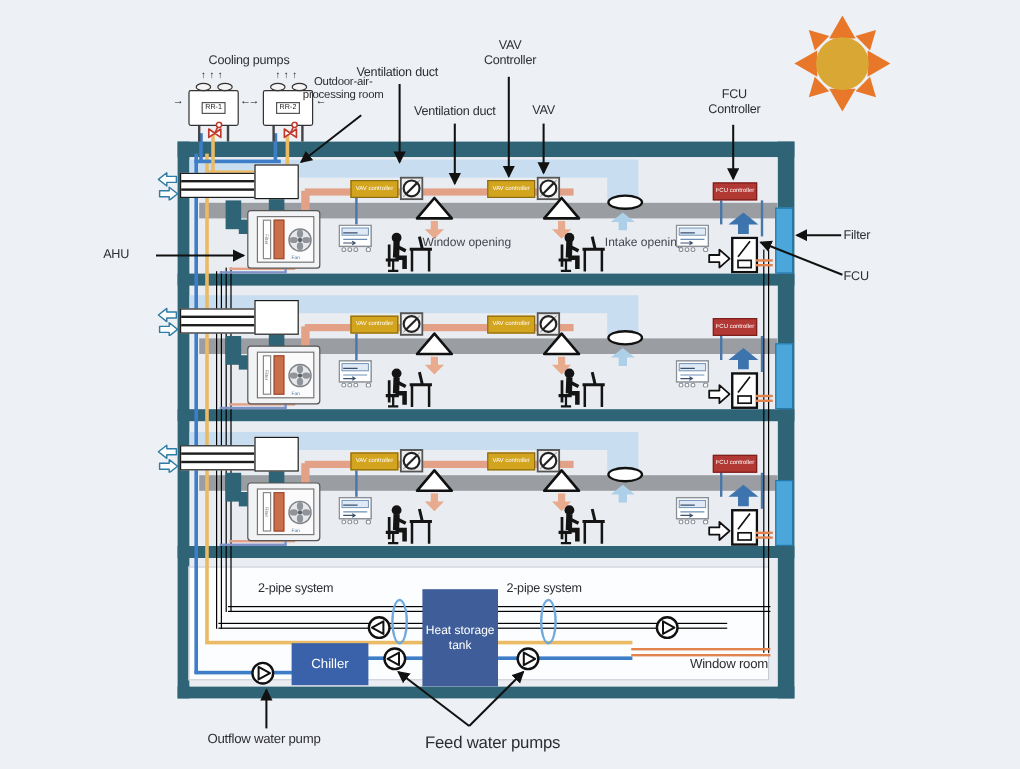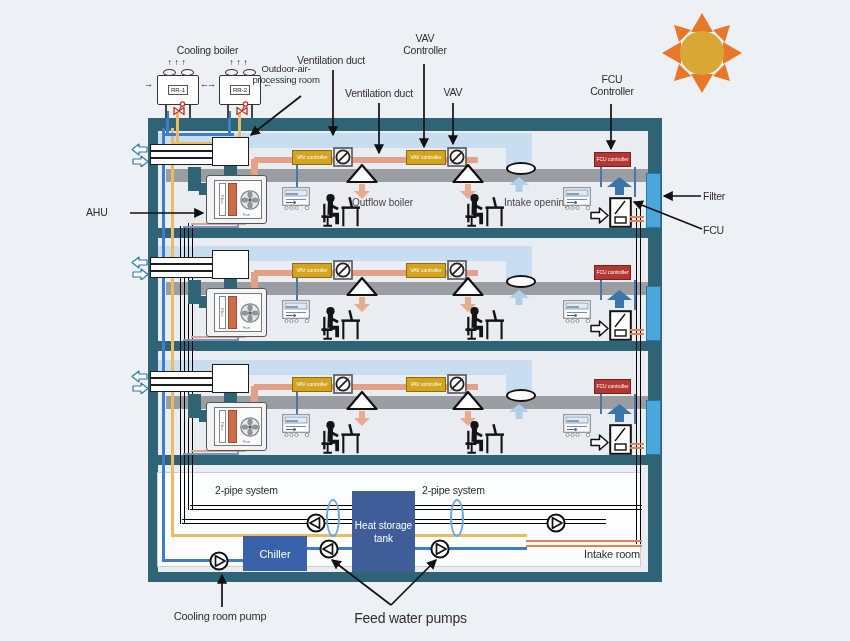--- a/index.html
+++ b/index.html
@@ -320,21 +320,21 @@
         </svg>
     <svg class="pos f-darr1" width="16" height="15">
           <use href="#sym-darr"></use>
         </svg>
     <svg class="pos f-tri2" width="32" height="21">
           <use href="#sym-tri"></use>
         </svg>
     <svg class="pos f-darr2" width="16" height="15">
           <use href="#sym-darr"></use>
         </svg>
-    <div class="pos f-lbl-out opening-lbl opening-label">Outflow boiler</div>
+    <div class="pos f-lbl-out opening-lbl opening-label">Window opening</div>
     <div class="pos f-ellipse"></div>
     <svg class="pos f-uarr-lb" width="20" height="15">
           <use href="#sym-uarr-light"></use>
         </svg>
     <div class="pos f-lbl-in opening-lbl opening-label">Intake opening</div>
     <svg class="pos f-person1" width="44" height="38" viewBox="0 0 44 40">
           <use href="#sym-person"></use>
         </svg>
     <svg class="pos f-person2" width="44" height="38" viewBox="0 0 44 40">
           <use href="#sym-person"></use>
@@ -569,34 +569,34 @@
   <svg class="pump flip" style="left:318px;top:538px" width="22" height="22">
       <use href="#sym-pump"></use>
     </svg>
   <svg class="pump" style="left:429px;top:538px" width="22" height="22">
       <use href="#sym-pump"></use>
     </svg>
   <svg class="pump" style="left:545px;top:512px" width="22" height="22">
       <use href="#sym-pump"></use>
     </svg>
 
-  <div class="lbl center" style="left:160px;top:44px;width:95px">Cooling boiler</div>
+  <div class="lbl center" style="left:160px;top:44px;width:95px">Cooling pumps</div>
   <div class="lbl center" style="left:246px;top:64px;width:80px;font-size:9.5px">Outdoor-air-processing room</div>
   <div class="lbl center" style="left:286px;top:54px;width:90px">Ventilation duct</div>
   <div class="lbl center" style="left:334px;top:87px;width:90px">Ventilation duct</div>
   <div class="lbl center" style="left:395px;top:32px;width:60px">VAV Controller</div>
   <div class="lbl center" style="left:438px;top:86px;width:30px">VAV</div>
   <div class="lbl center" style="left:582px;top:73px;width:60px">FCU Controller</div>
   <div class="lbl" style="left:703px;top:190px">Filter</div>
   <div class="lbl" style="left:703px;top:224px">FCU</div>
   <div class="lbl" style="left:86px;top:206px">AHU</div>
   <div class="lbl" style="left:215px;top:484px">2-pipe system</div>
   <div class="lbl" style="left:422px;top:484px">2-pipe system</div>
-  <div class="lbl" style="left:548px;top:548px;width:92px;text-align:right;font-size:11px">Intake room</div>
-  <div class="lbl center" style="left:155px;top:610px;width:130px;font-size:11px">Cooling room pump</div>
+  <div class="lbl" style="left:548px;top:548px;width:92px;text-align:right;font-size:11px">Window room</div>
+  <div class="lbl center" style="left:155px;top:610px;width:130px;font-size:11px">Outflow water pump</div>
   <div class="lbl center" style="left:348px;top:610px;width:125px;font-size:14px">Feed water pumps</div>
 
   <svg id="arrows-overlay" width="850" height="641">
     <defs>
       <marker id="ah" markerWidth="7" markerHeight="7" refX="5.2" refY="3" orient="auto">
         <path d="M0,0 L6,3 L0,6 Z" fill="#111"></path>
       </marker>
     </defs>
     <g stroke="#111" stroke-width="1.7" fill="none">
       <line x1="301" y1="96" x2="251" y2="135" marker-end="url(#ah)"></line>

